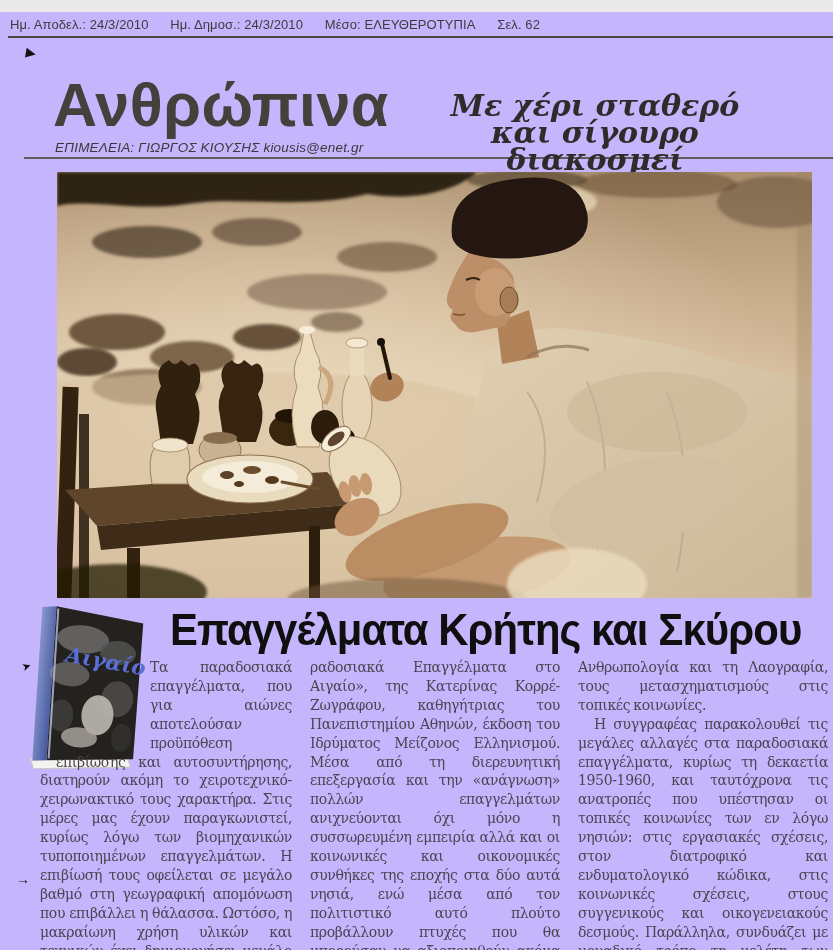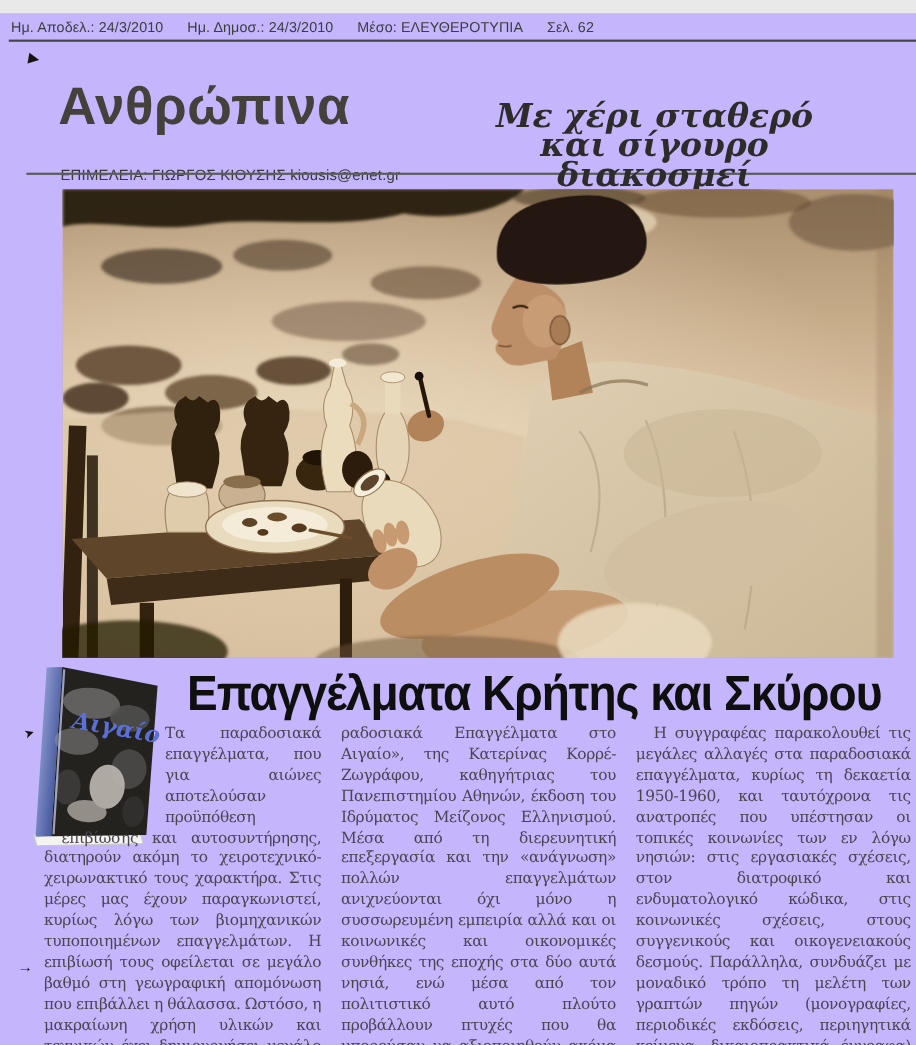--- a/index.html
+++ b/index.html
@@ -9,24 +9,24 @@
     font-family:"Liberation Sans",sans-serif;color:#222;
   }
   
   .meta-line{position:absolute;left:10px;top:5px;font-size:13px;color:#3d3d3d;white-space:nowrap;letter-spacing:.1px;}
   .meta-line span{margin-right:18px;}
   .meta-rule{position:absolute;left:8px;right:0;top:24px;border-top:2px solid #474747;}
   .clip-arrow{position:absolute;left:26px;top:33px;font-size:13px;color:#141414;transform:rotate(10deg);}
 
   
   .section-title{
-    position:absolute;left:53px;top:58px;font-size:48px;font-weight:bold;
+    position:absolute;left:53px;top:58px;font-size:61px;font-weight:bold;
     color:#44403c;letter-spacing:.5px;
   }
-  .editor-line{position:absolute;left:55px;top:140px;font-size:13.5px;color:#3a3a3a;letter-spacing:.2px;}
+  .editor-line{position:absolute;left:55px;top:128px;font-size:13.5px;color:#3a3a3a;letter-spacing:.2px;font-style:italic;}
   .header-rule{position:absolute;left:24px;right:0;top:145px;border-top:2px solid #5c5c5c;}
 
   .subtitle{
     position:absolute;left:428px;top:80px;width:334px;text-align:center;
     font-family:"DejaVu Serif",serif;font-style:italic;font-weight:bold;
     font-size:30px;line-height:27px;color:#2e2c2a;
   }
 
   
   .photo-wrap{position:absolute;left:57px;top:160px;width:755px;height:426px;overflow:hidden;background:#c9ae8c;}
@@ -242,17 +242,18 @@
     <p class="body-p"><span class="sp-a"></span><span class="sp-b"></span><span>Τα παραδοσιακά επαγγέλματα, που για αιώνες αποτελούσαν προϋπόθεση επιβίωσης και αυτοσυντήρησης, διατηρούν ακόμη το χειροτεχνικό-χειρωνακτικό τους χαρακτήρα. Στις μέρες μας έχουν παραγκωνιστεί, κυρίως λόγω των βιομηχανικών τυποποιημένων επαγγελμάτων. Η επιβίωσή τους οφείλεται σε μεγάλο βαθμό στη γεωγραφική απομόνωση που επιβάλλει η θάλασσα. Ωστόσο, η μακραίωνη χρήση υλικών και τεχνικών έχει δημιουργήσει μεγάλο πλούτο γνώσεων, αλλά και πολιτιστικό πλούτο, με ιδιαίτερη λαογραφική αξία.</span></p>
 
   </div>
 
   <div class="col col-2">
     <p><span>ραδοσιακά Επαγγέλματα στο Αιγαίο», της Κατερίνας Κορρέ-Ζωγράφου, καθηγήτριας του Πανεπιστημίου Αθηνών, έκδοση του Ιδρύματος Μείζονος Ελληνισμού. Μέσα από τη διερευνητική επεξεργασία και την «ανάγνωση» πολλών επαγγελμάτων ανιχνεύονται όχι μόνο η συσσωρευμένη εμπειρία αλλά και οι κοινωνικές και οικονομικές συνθήκες της εποχής στα δύο αυτά νησιά, ενώ μέσα από τον πολιτιστικό αυτό πλούτο προβάλλουν πτυχές που θα μπορούσαν να αξιοποιηθούν ακόμα και σήμερα.</span></p>
 
   </div>
 
   <div class="col col-3">
+    <p><span>Ανθρωπολογία και τη Λαογραφία, τους μετασχηματισμούς στις τοπικές κοινωνίες.</span></p>
     <p class="indent"><span>Η συγγραφέας παρακολουθεί τις μεγάλες αλλαγές στα παραδοσιακά επαγγέλματα, κυρίως τη δεκαετία 1950-1960, και ταυτόχρονα τις ανατροπές που υπέστησαν οι τοπικές κοινωνίες των εν λόγω νησιών: στις εργασιακές σχέσεις, στον διατροφικό και ενδυματολογικό κώδικα, στις κοινωνικές σχέσεις, στους συγγενικούς και οικογενειακούς δεσμούς. Παράλληλα, συνδυάζει με μοναδικό τρόπο τη μελέτη των γραπτών πηγών (μονογραφίες, περιοδικές εκδόσεις, περιηγητικά κείμενα, δικαιοπρακτικά έγγραφα) και των αντικειμένων, που αποτελούν πολύτιμο πρωτογενές υλικό, με προσωπικές αφηγήσεις, που μεταμορφώνουν την ατομική μνήμη σε συλλογική.</span></p>
   </div>
 
   <div class="bottom-shade"></div>
 </div>
 
 </body></html>

